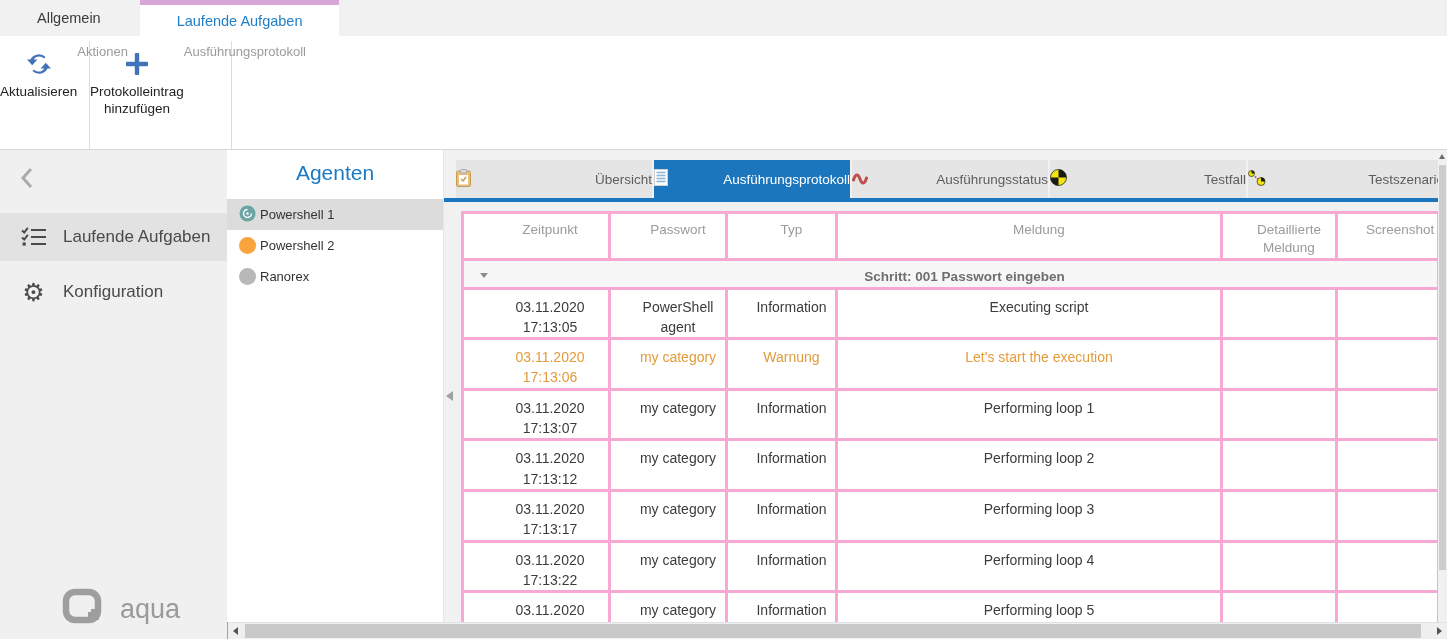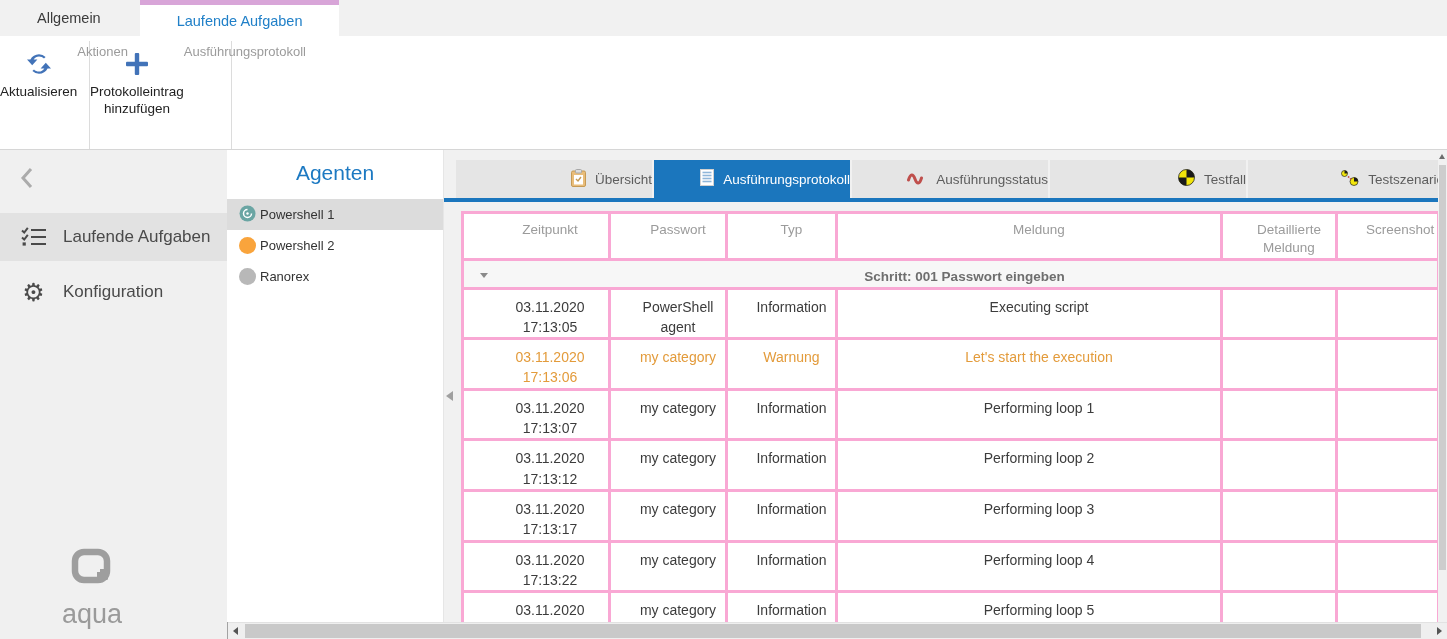--- a/index.html
+++ b/index.html
@@ -23,36 +23,36 @@
 
   
   .sidebar { position:absolute; left:0; top:150px; bottom:0; width:227px; background:#f0f0f0; }
   .back-btn { position:absolute; top:16px; left:18px; width:22px; height:24px; }
   .nav { position:absolute; top:63px; left:0; right:0; }
   .nav-item { height:48px; display:flex; align-items:center; gap:16px; padding-left:20px; font-size:17px; color:#4a4a4a; }
   .nav-item + .nav-item { margin-top:7px; }
   .nav-item.selected { background:#e2e2e2; }
   .nav-icon { width:27px; display:flex; justify-content:center; }
   .gear-glyph { font-size:25px; color:#4a4a4a; line-height:1; }
-  .logo { position:absolute; bottom:9px; left:62px; display:flex; align-items:center; gap:9px;flex-direction:column; }
+  .logo { position:absolute; bottom:9px; left:62px; display:flex; align-items:center; gap:16px; }
   .logo-text { font-size:27px; color:#9a9a9a; }
 
   
   .agents { position:absolute; left:227px; top:150px; bottom:17px; width:217px; background:#fff; border-right:1px solid #e6e6e6; }
   .agents-title { padding-top:11px; height:49px; text-align:center; font-size:21px; color:#1c79c2; }
   .agent-item { height:31px; display:flex; align-items:center; gap:4px; padding-left:12px; font-size:13px; color:#333; }
   .agent-item.selected { background:#dcdcdc; }
   .dot { width:17px; height:17px; border-radius:50%; flex:0 0 auto; }
   .dot-orange { background:#f9a43c; }
   .dot-gray { background:#b8b8b8; }
 
   
   .content { position:absolute; left:444px; top:150px; right:0; bottom:17px; background:#f1f1f1; }
   .tabstrip { position:absolute; top:10px; left:12px; right:3px; height:38px; display:flex; gap:2px; }
-  .ctab { flex:1; display:flex; align-items:center; justify-content:flex-end; gap:9px; background:#e5e5e5; font-size:13.5px; color:#5d5d5d; }
+  .ctab { flex:1; display:flex; align-items:center; justify-content:space-between; gap:9px; background:#e5e5e5; font-size:13.5px; color:#5d5d5d; }
   .ctab.active { background:#1b76bd; color:#fff; }
   .blue-line { position:absolute; top:48px; left:0; right:0; height:4px; background:#1b76bd; }
   .splitter { position:absolute; left:2px; top:241px; width:0; height:0;
     border-top:5px solid transparent; border-bottom:5px solid transparent; border-right:7px solid #a0a0a0; }
 
   
   .logtable { position:absolute; left:17px; top:61px; width:976px; border-collapse:collapse; table-layout:fixed; background:#fff; font-size:14px; }
   .logtable th, .logtable td { border:3px solid #f9a8d4; vertical-align:top; text-align:center; padding:7px 8px 0 28px; overflow:hidden; }
   .logtable th { height:47px; font-weight:normal; color:#9b9b9b; font-size:13.5px; line-height:1.35; }
   .logtable td { height:47px; color:#3c3c3c; line-height:1.45; }

